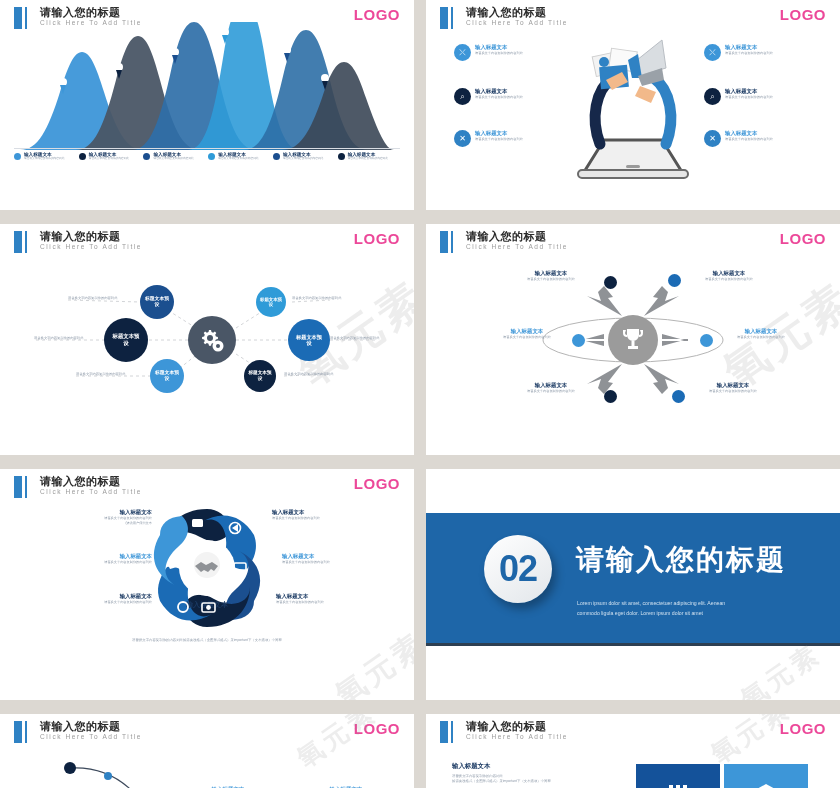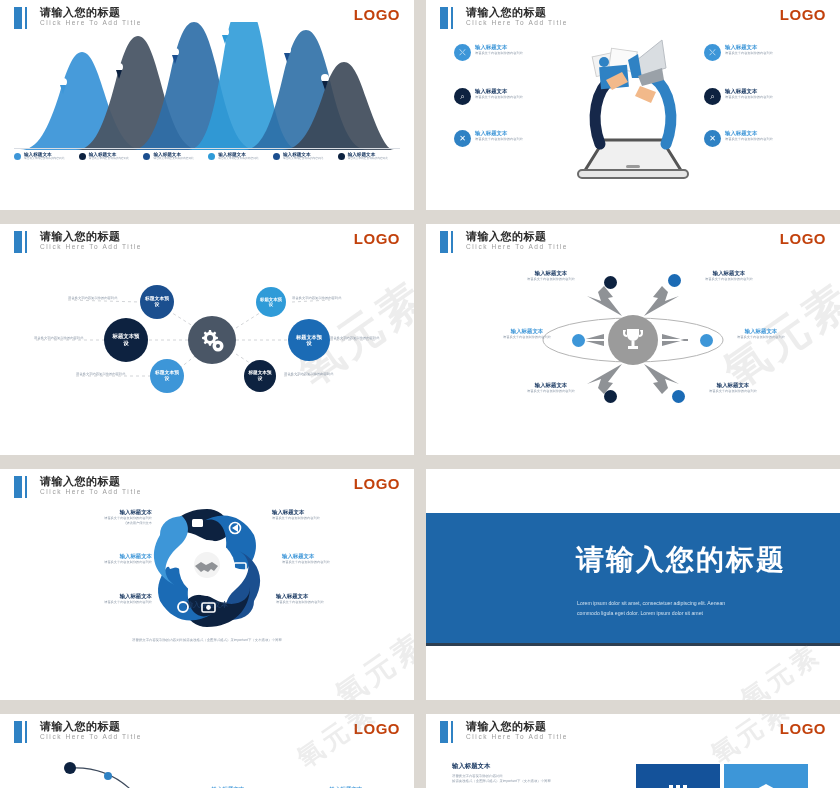--- a/index.html
+++ b/index.html
@@ -31,21 +31,21 @@
     position:absolute; left:26px; top:-1px;
     font-size:11px; font-weight:bold; color:#2b2b2b; letter-spacing:.5px;
     white-space:nowrap;
   }
   .hdr .t2{
     position:absolute; left:26px; top:13px;
     font-size:6.5px; color:#9a9a9a; letter-spacing:1.6px; white-space:nowrap;
   }
   .hdr .logo{
     position:absolute; right:0; top:0;
-    font-size:15px; font-weight:bold; color:#c2410c; letter-spacing:.5px;
+    font-size:15px; font-weight:bold; color:#ec4899; letter-spacing:.5px;
   }
   
   .wm{
     position:absolute; pointer-events:none;
     color:rgba(140,140,140,.16);
     font-size:44px; font-weight:bold;
     transform:rotate(-35deg);
     white-space:nowrap; letter-spacing:4px;
   }
   
@@ -508,20 +508,23 @@
       <div class="lbl">输入标题文本</div>
       <div class="desc">请替换文字内容复制你的内容到此</div>
     </div>
 
     <div class="foot" style="bottom:58px;">请替换文字内容复制你的内容到此如需要改格式（全图形式格式）采important下（文本选项）中间整</div>
     <div class="wm" style="left:330px;top:180px;font-size:30px;">氧元素</div>
   </div>
 
   <div class="slide s6">
     <div class="band"></div>
+    <div class="numcircle">
+      <span>02</span>
+    </div>
     <div class="cn">请输入您的标题</div>
     <div class="lor">
       <div>Lorem ipsum dolor sit amet, consectetuer adipiscing elit. Aenean</div>
       <div>commodo ligula eget dolor. Lorem ipsum dolor sit amet</div>
     </div>
     <div class="wm" style="left:310px;top:190px;font-size:26px;">氧元素</div>
   </div>
 
   <div class="slide s7">
     <div class="hdr">

